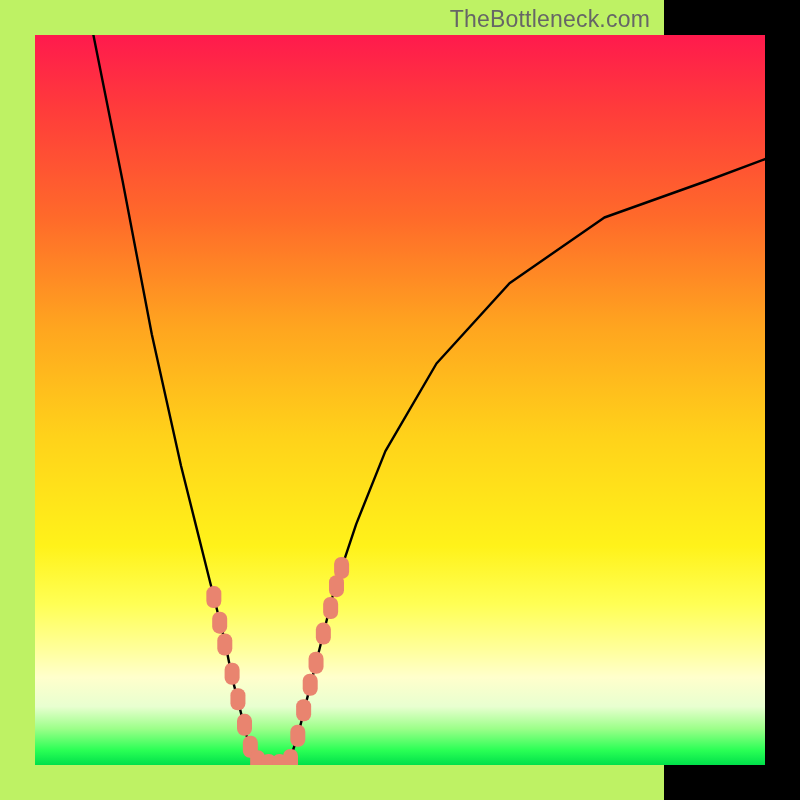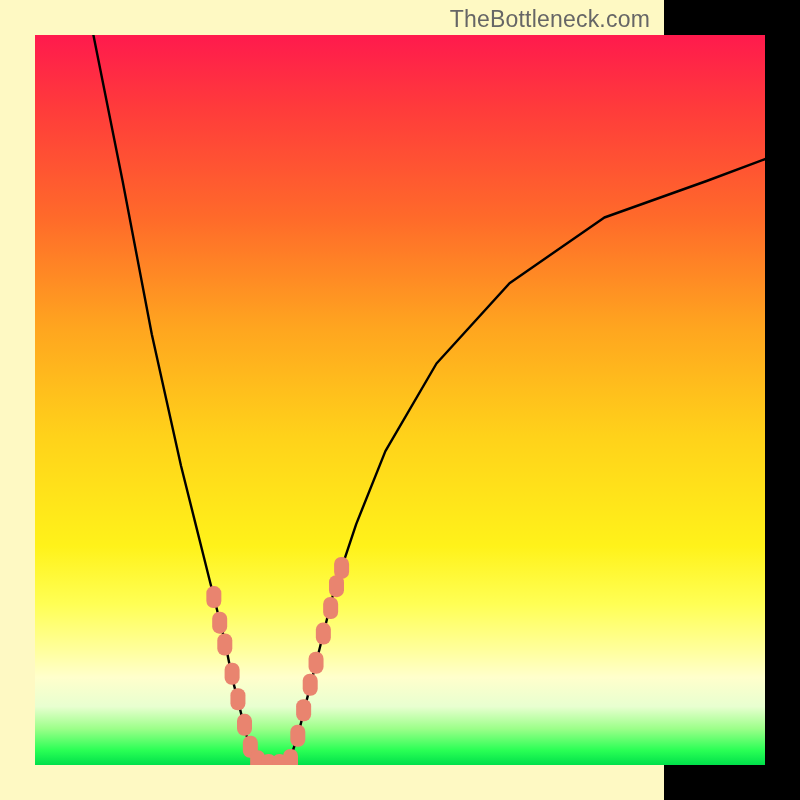--- a/index.html
+++ b/index.html
@@ -8,21 +8,21 @@
     width: 800px;
     height: 800px;
     background: #000;
     font-family: Arial, Helvetica, sans-serif;
     overflow: hidden;
   }
   .frame {
     position: relative;
     width: 664px;
     height: 800px;
-    background: #fef9c3;
+    background: #bef264;
   }
   .plot-area {
     position: absolute;
     left: 35px;
     top: 35px;
     width: 730px;
     height: 730px;
     background: linear-gradient(to bottom,
       #ff1a4d 0%,
       #ff3b3b 10%,

